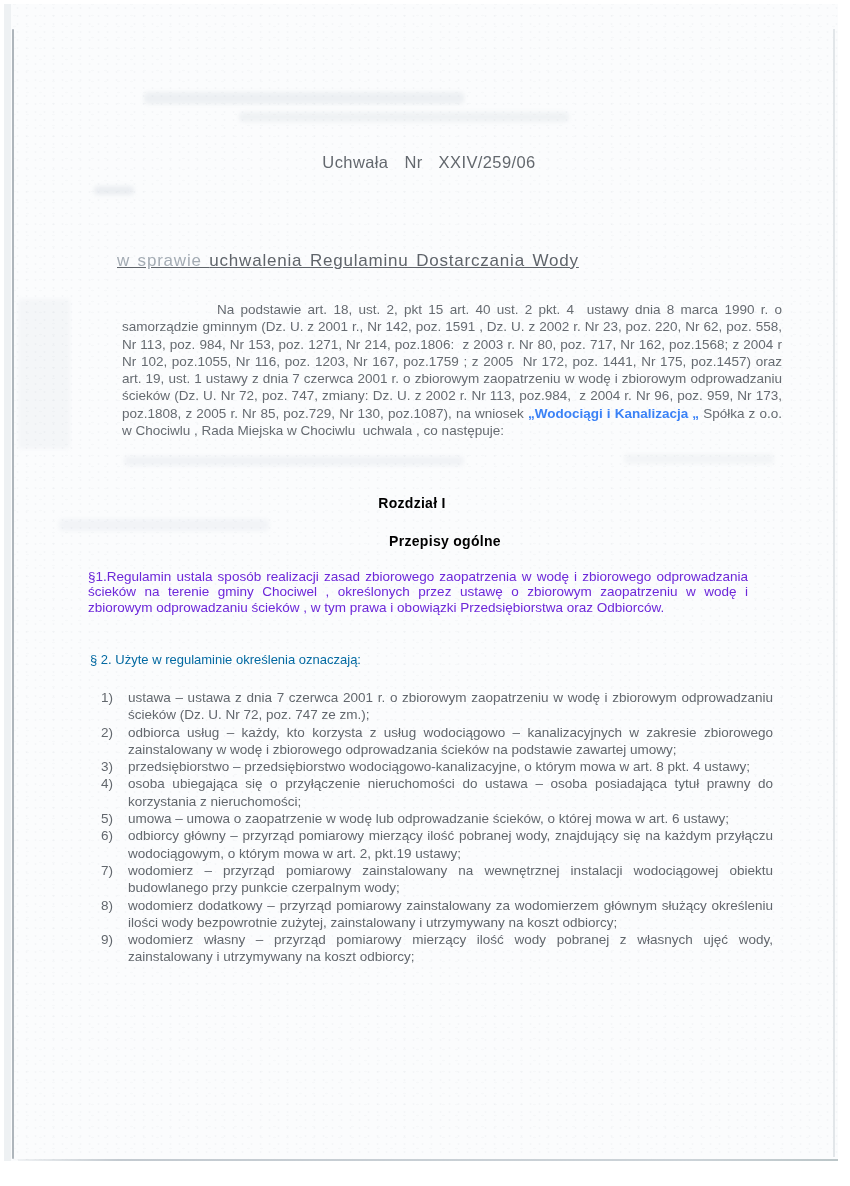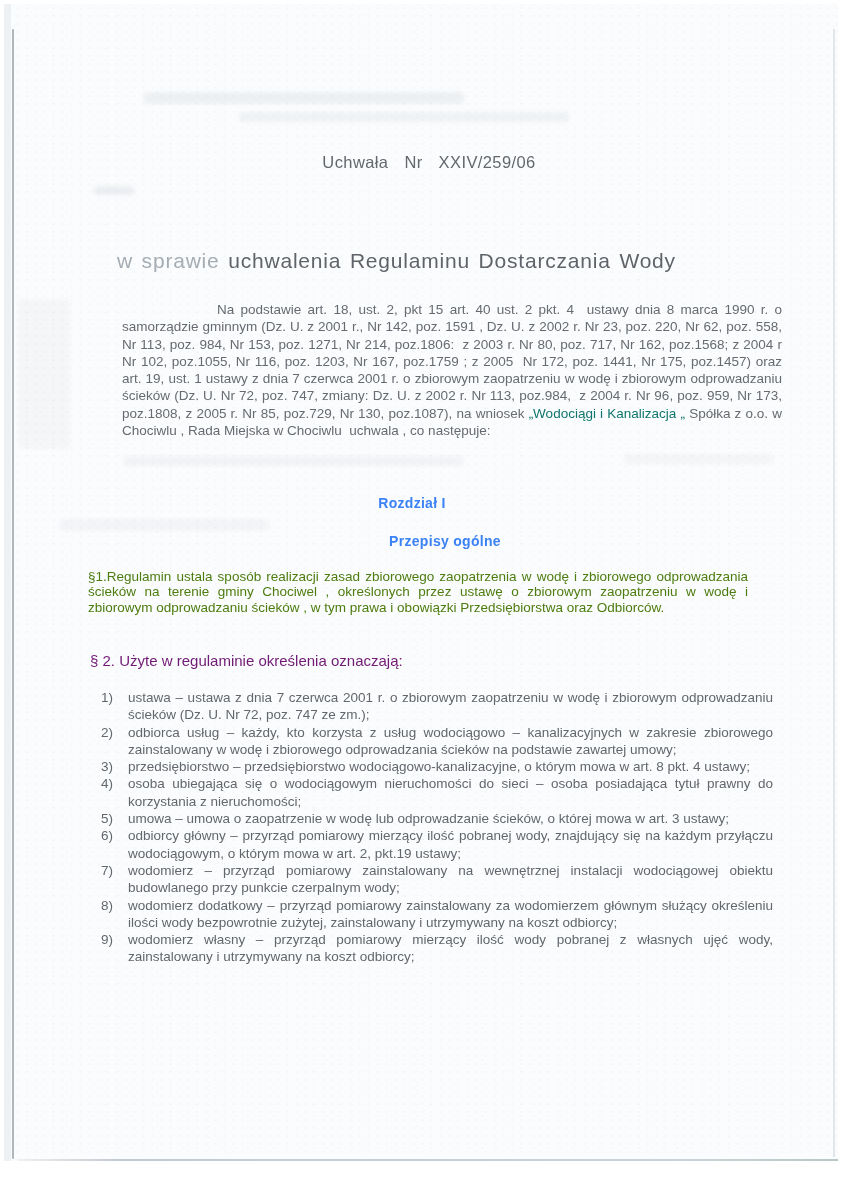--- a/index.html
+++ b/index.html
@@ -20,44 +20,44 @@
     pointer-events:none;
   }
   .abs { position:absolute; }
   .t { white-space:pre-wrap; }
 
   .title-block {
     top:145px; left:0; width:850px; text-align:center;
     font-size:16.5px; line-height:26px; color:#63686e;
     letter-spacing:.4px; word-spacing:3px;
   }
-  .subject { font-size:21px; color:#5f646a; letter-spacing:.8px; word-spacing:2px; line-height:21px; }
+  .subject { font-size:17px; color:#5f646a; letter-spacing:.8px; word-spacing:2px; line-height:21px;text-decoration:underline; }
   .subj1 { top:246px; left:113px; }
   .subj2 { top:268px; left:152px; }
   .faded { color:#a4acb4; }
 
   .preamble {
     top:297px; left:118px; width:660px;
     font-size:13.5px; line-height:17.3px; text-align:justify;
     text-indent:95px; color:#666b71;
   }
-  .preamble .bld { font-weight:normal; color:#0f766e; }
+  .preamble .bld { font-weight:bold; color:#3b82f6; }
 
   .chapter {
     left:0; width:816px; text-align:center; font-weight:bold;
-    font-size:14px; color:#3b82f6; letter-spacing:.3px;
+    font-size:14px; color:#000000; letter-spacing:.3px;
   }
   .chnum   { top:491px; }
   .chtitle { top:529px;padding-left:33px; }
 
   .par1 {
     top:565px; left:84px; width:660px;
-    font-size:13.5px; line-height:15.4px; text-align:justify; color:#4d7c0f;
+    font-size:13.5px; line-height:15.4px; text-align:justify; color:#6d28d9;
   }
-  .par2 { top:648px; left:86px; font-size:15px; color:#701a75; }
+  .par2 { top:648px; left:86px; font-size:13px; color:#0369a1; }
 
   .defs { top:685px; left:97px; width:672px; font-size:13.5px; line-height:17.3px; color:#62676d; }
   .def  { display:flex; }
   .def .num { width:27px; flex:none; }
   .def .txt { flex:1; text-align:justify; white-space:pre-wrap; }
 
   
   .edge-left-band  { left:0; top:0; width:7px; height:1157px; background:#eef1f3; }
   .edge-left-line  { left:8px; top:25px; width:2px; height:1130px; background:#aeb5bb; border-radius:1px; }
   .edge-right-line { left:829px; top:25px; width:2px; height:1128px; background:#e2e6e9; }
@@ -118,25 +118,25 @@
     <div class="def">
       <span class="num">2)</span>
       <span class="txt">odbiorca usług – każdy, kto korzysta z usług wodociągowo – kanalizacyjnych w zakresie zbiorowego zainstalowany w wodę i zbiorowego odprowadzania ścieków na podstawie zawartej umowy;</span>
     </div>
     <div class="def">
       <span class="num">3)</span>
       <span class="txt">przedsiębiorstwo – przedsiębiorstwo wodociągowo-kanalizacyjne, o którym mowa w art. 8 pkt. 4 ustawy;</span>
     </div>
     <div class="def">
       <span class="num">4)</span>
-      <span class="txt">osoba ubiegająca się o wodociągowym nieruchomości do sieci – osoba posiadająca tytuł prawny do korzystania z nieruchomości;</span>
+      <span class="txt">osoba ubiegająca się o przyłączenie nieruchomości do ustawa – osoba posiadająca tytuł prawny do korzystania z nieruchomości;</span>
     </div>
     <div class="def">
       <span class="num">5)</span>
-      <span class="txt">umowa – umowa o zaopatrzenie w wodę lub odprowadzanie ścieków, o której mowa w art. 3 ustawy;</span>
+      <span class="txt">umowa – umowa o zaopatrzenie w wodę lub odprowadzanie ścieków, o której mowa w art. 6 ustawy;</span>
     </div>
     <div class="def">
       <span class="num">6)</span>
       <span class="txt">odbiorcy główny – przyrząd pomiarowy mierzący ilość pobranej wody, znajdujący się na każdym przyłączu wodociągowym, o którym mowa w art. 2, pkt.19 ustawy;</span>
     </div>
     <div class="def">
       <span class="num">7)</span>
       <span class="txt">wodomierz – przyrząd pomiarowy zainstalowany na wewnętrznej instalacji wodociągowej obiektu budowlanego przy punkcie czerpalnym wody;</span>
     </div>
     <div class="def">

